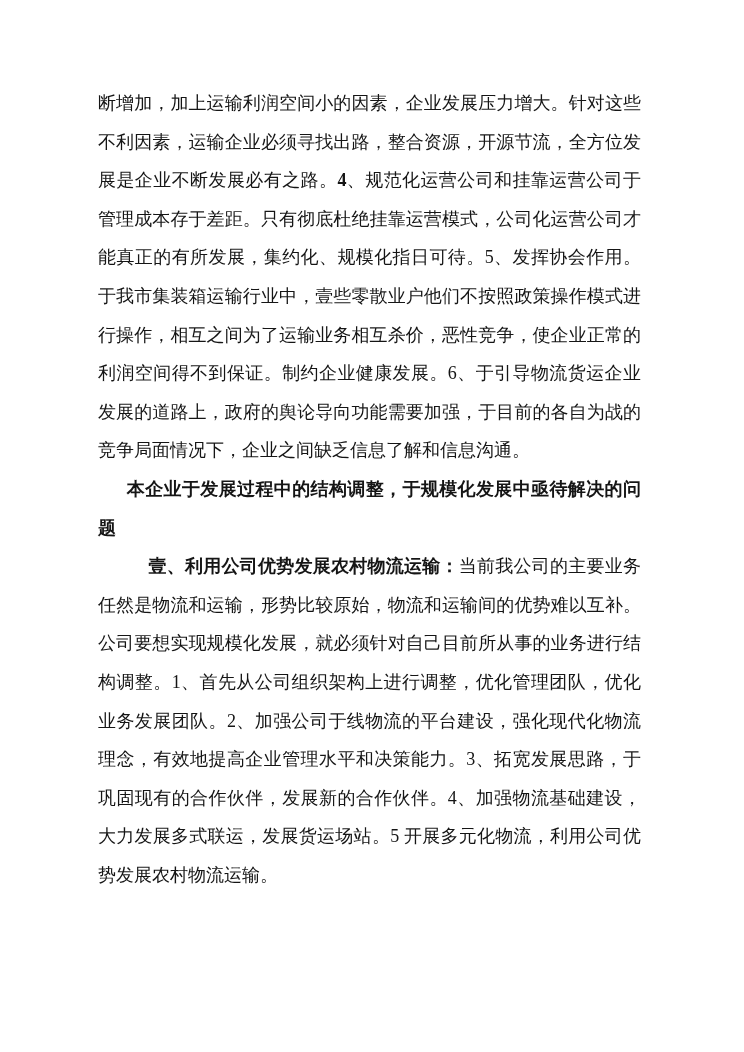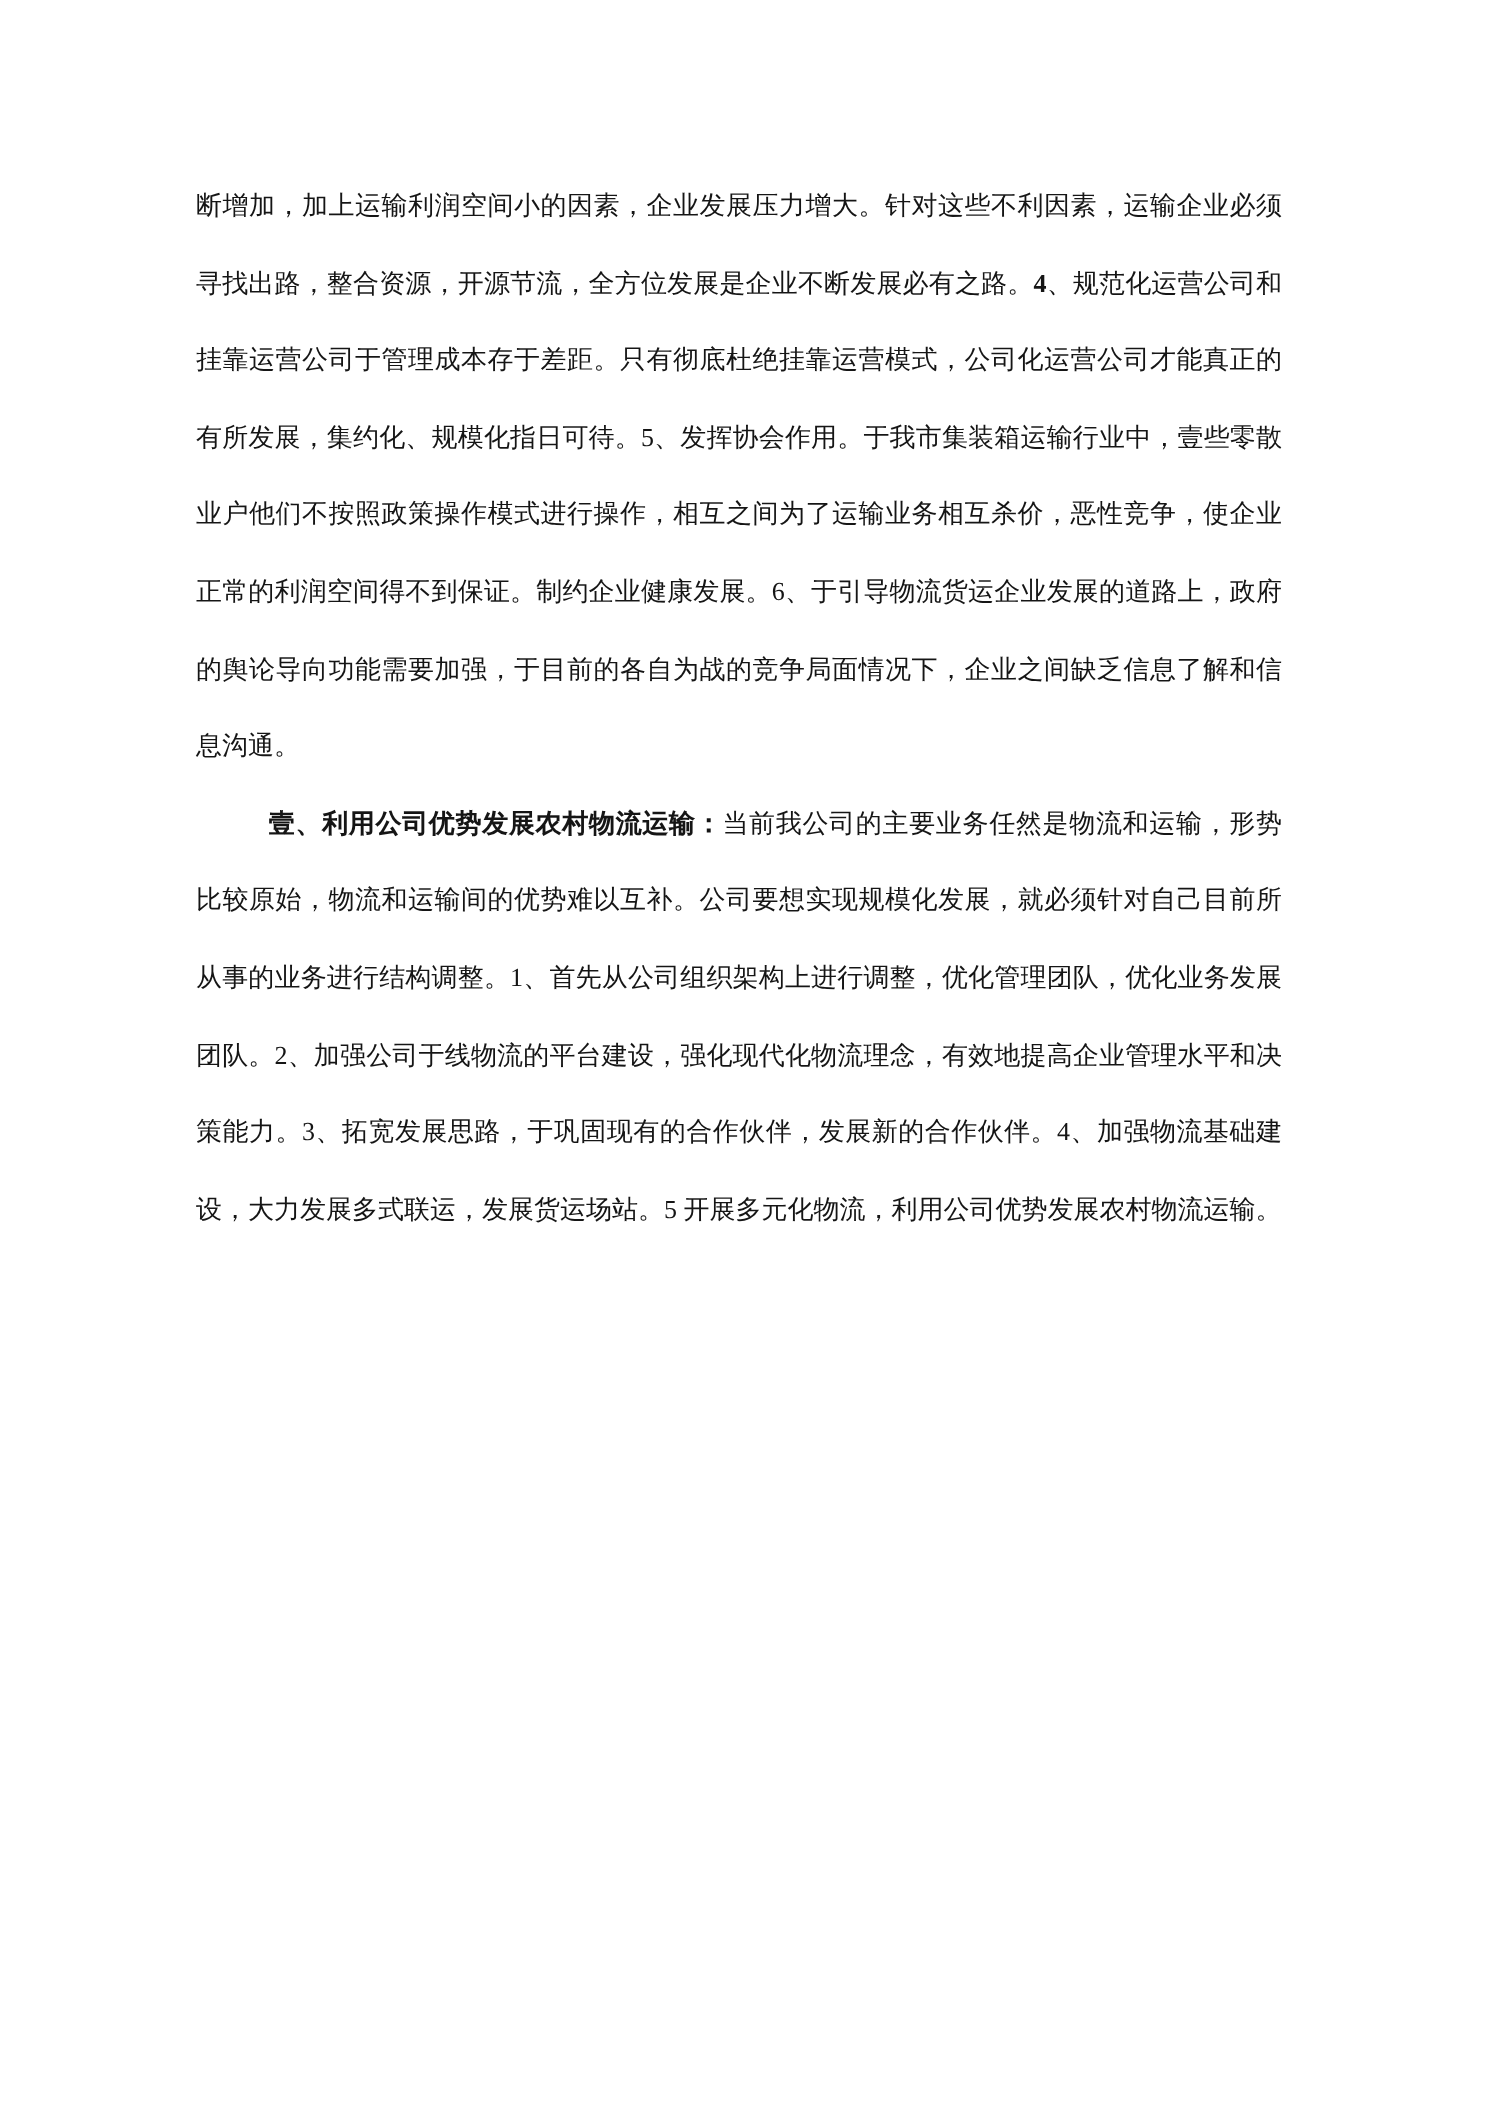--- a/index.html
+++ b/index.html
@@ -19,21 +19,21 @@
     height: 1052px;
     background: #ffffff;
     overflow: hidden;
   }
   .text-block {
     position: absolute;
     left: 98px;
     top: 84px;
     width: 543px;
     color: #151515;
-    font-size: 13px;
+    font-size: 18px;
     line-height: 38.6px;
     text-align: justify;
     text-justify: inter-ideograph;
     word-break: break-all;
   }
   .para {
     margin: 0;
     padding: 0;
   }
   .run {
@@ -42,15 +42,16 @@
   .run-bold {
     font-weight: 700;
   }
 </style>
 </head>
 <body>
 
 <div class="page">
   <div class="text-block" id="doc-root">
       <p class="para" style="text-indent: 0em;"><span class="run">断增加，加上运输利润空间小的因素，企业发展压力增大。针对这些不利因素，运输企业必须寻找出路，整合资源，开源节流，全方位发展是企业不断发展必有之路。</span><span class="run-bold">4</span><span class="run">、规范化运营公司和挂靠运营公司于管理成本存于差距。只有彻底杜绝挂靠运营模式，公司化运营公司才能真正的有所发展，集约化、规模化指日可待。5、发挥协会作用。于我市集装箱运输行业中，壹些零散业户他们不按照政策操作模式进行操作，相互之间为了运输业务相互杀价，恶性竞争，使企业正常的利润空间得不到保证。制约企业健康发展。6、于引导物流货运企业发展的道路上，政府的舆论导向功能需要加强，于目前的各自为战的竞争局面情况下，企业之间缺乏信息了解和信息沟通。</span></p>
+      <p class="para" style="text-indent: 1.6em;"><span class="run-bold">本企业于发展过程中的结构调整，于规模化发展中亟待解决的问题</span></p>
       <p class="para" style="text-indent: 2.8em;"><span class="run-bold">壹、利用公司优势发展农村物流运输：</span><span class="run">当前我公司的主要业务任然是物流和运输，形势比较原始，物流和运输间的优势难以互补。公司要想实现规模化发展，就必须针对自己目前所从事的业务进行结构调整。1、首先从公司组织架构上进行调整，优化管理团队，优化业务发展团队。2、加强公司于线物流的平台建设，强化现代化物流理念，有效地提高企业管理水平和决策能力。3、拓宽发展思路，于巩固现有的合作伙伴，发展新的合作伙伴。4、加强物流基础建设，大力发展多式联运，发展货运场站。5 开展多元化物流，利用公司优势发展农村物流运输。</span></p>
     </div>
 </div>
 
 </body></html>

